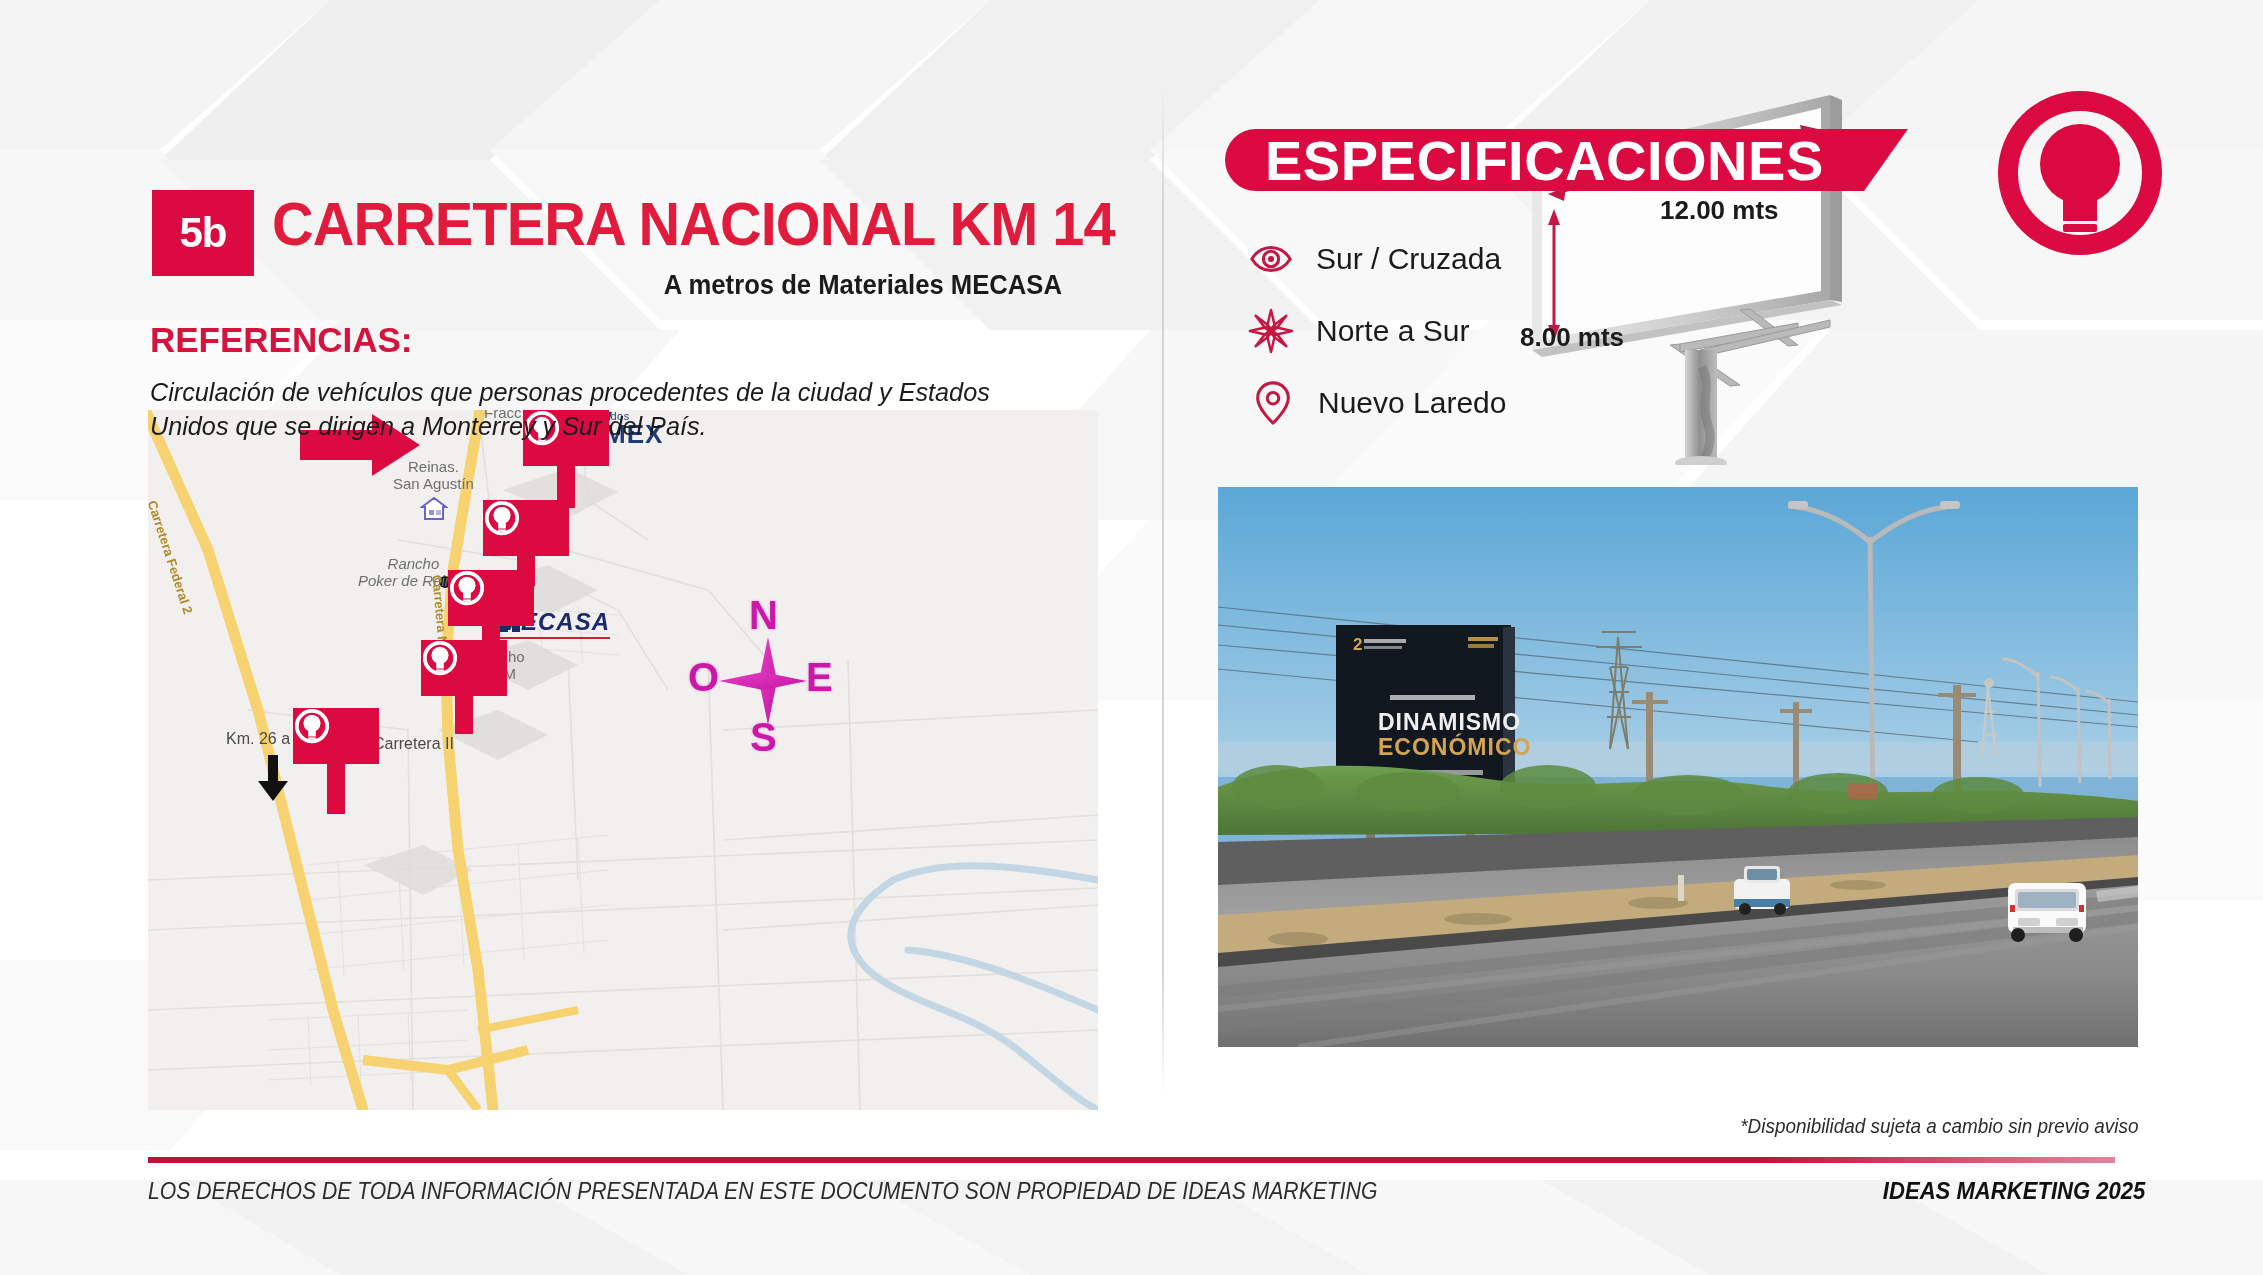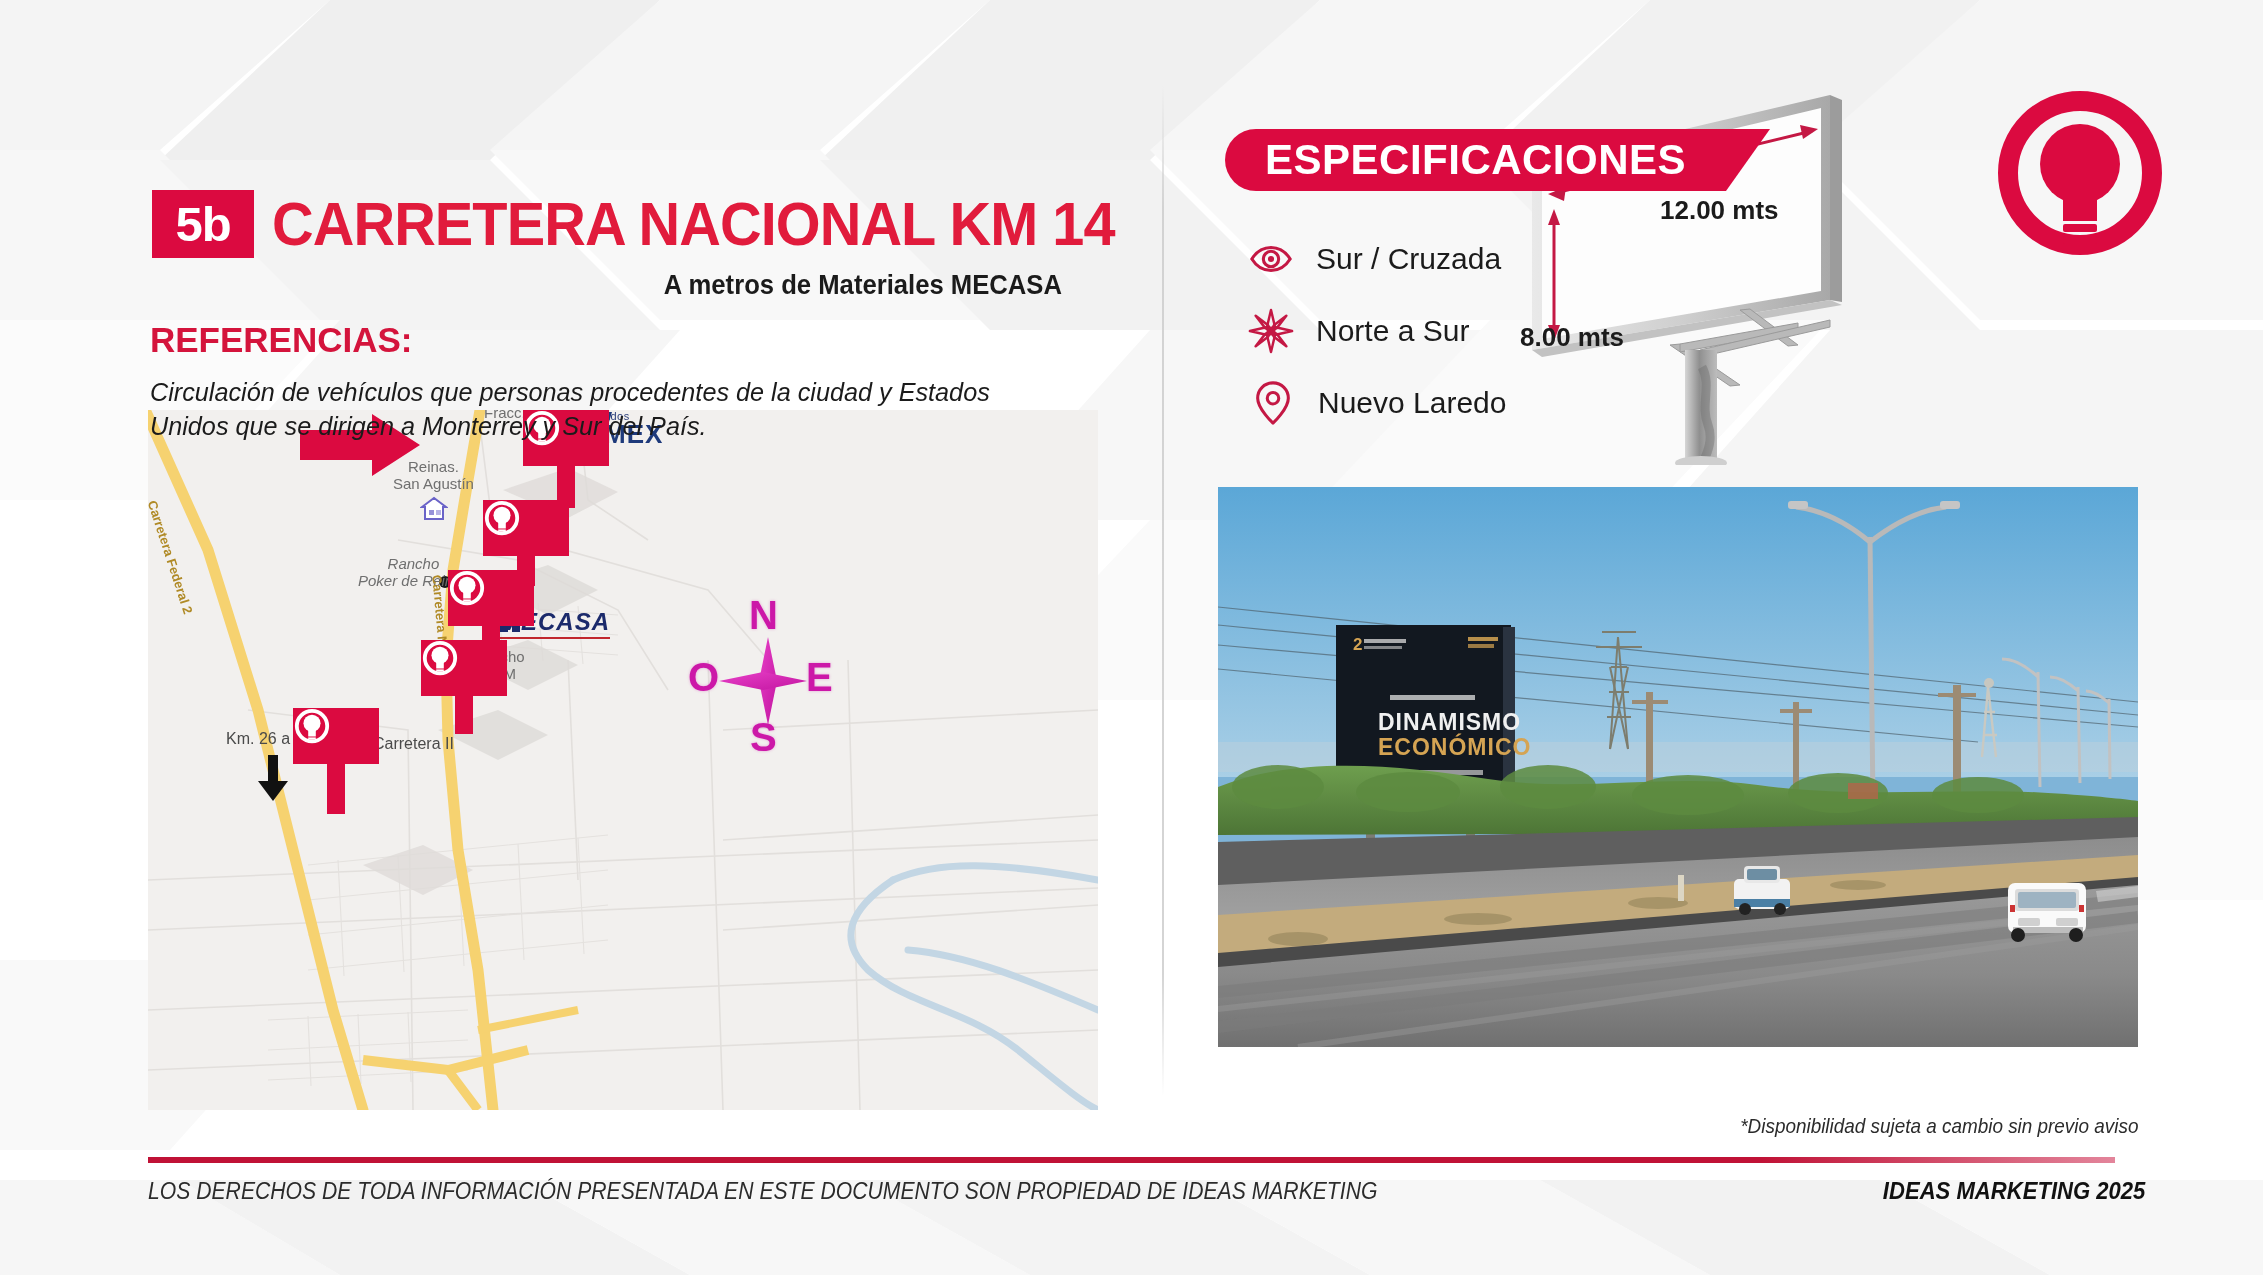--- a/index.html
+++ b/index.html
@@ -10,22 +10,22 @@
     position:relative;
   }
 
   
   #bg-deco{ position:absolute; inset:0; overflow:hidden; z-index:0; }
   #bg-deco svg{ position:absolute; inset:0; width:100%; height:100%; }
 
   
   .badge{
     position:absolute; left:152px; top:190px;
-    width:102px; height:68px; background:#DB0A40;
-    color:#fff; font-weight:bold; font-size:49px;
+    width:102px; height:86px; background:#DB0A40;
+    color:#fff; font-weight:bold; font-size:42px;
     display:flex; align-items:center; justify-content:center;
     letter-spacing:-1px; z-index:5;
   }
   .title{
     position:absolute; left:272px; top:188px;
     color:#E11B3C; font-size:62px; font-weight:bold;
     font-family:"Liberation Sans Narrow","Liberation Sans",sans-serif;
     letter-spacing:-1px; transform:scaleX(.93); transform-origin:left center;
     white-space:nowrap; z-index:5;
   }
@@ -81,21 +81,21 @@
   
   .vdivider{
     position:absolute; left:1162px; top:86px; width:2px; height:1010px;
     background:linear-gradient(to bottom,rgba(210,210,210,0) 0%,rgba(205,205,205,.85) 12%,rgba(205,205,205,.85) 88%,rgba(210,210,210,0) 100%);
     z-index:3;
   }
 
   
   .specs-header{
     position:absolute; left:1225px; top:129px; height:62px; padding:0 40px;
-    background:#DB0A40; color:#fff; font-size:42px; font-weight:bold;
+    background:#DB0A40; color:#fff; font-size:56px; font-weight:bold;
     border-radius:31px 0 0 31px;
     display:flex; align-items:center; letter-spacing:.5px;
     z-index:6;
   }
   .specs-header::after{
     content:""; position:absolute; right:-44px; top:0;
     border-top:62px solid #DB0A40; border-right:44px solid transparent;
   }
   .spec-row{
     position:absolute; display:flex; align-items:center; gap:22px; z-index:6;

